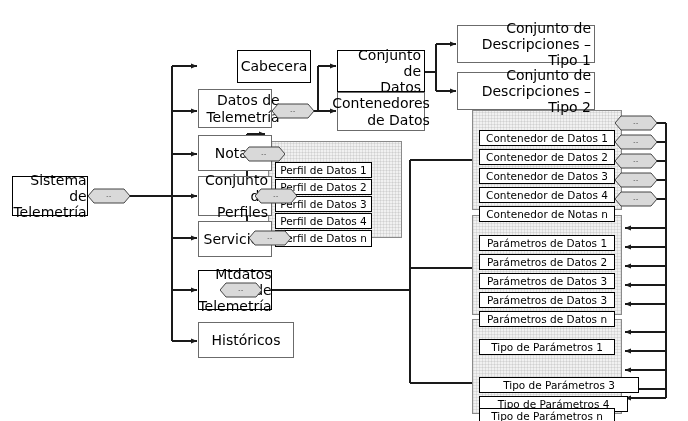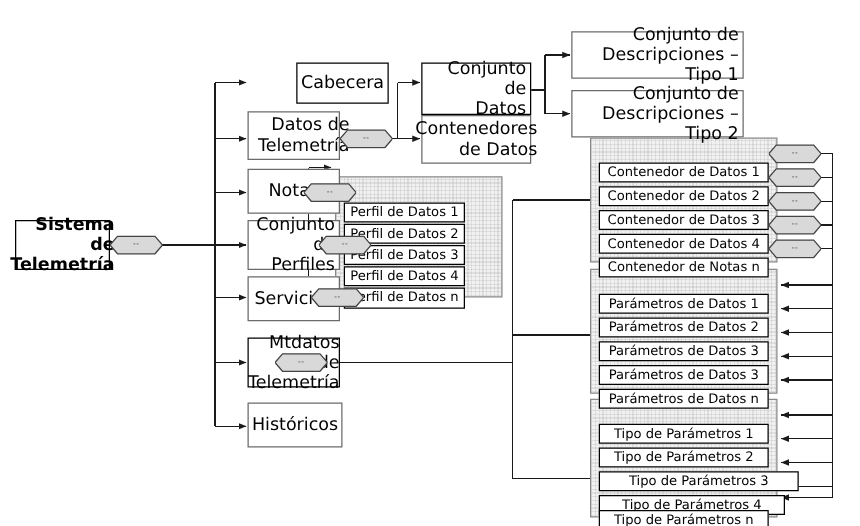--- a/index.html
+++ b/index.html
@@ -144,21 +144,21 @@
       <path d="M666,304 L625,304" marker-end="url(#ar)"></path>
 
       <path d="M666,332 L625,332" marker-end="url(#ar)"></path>
       <path d="M666,351 L625,351" marker-end="url(#ar)"></path>
       <path d="M666,370 L625,370" marker-end="url(#ar)"></path>
       <path d="M666,389 L625,389" marker-end="url(#ar)"></path>
       <path d="M666,398 L625,398" marker-end="url(#ar)"></path>
     </g>
   </svg>
 
-  <div class="node big" style="left:12px;top:176px;width:76px;height:40px;font-weight:bold;">
+  <div class="node big" style="left:12px;top:176px;width:76px;height:40px;">
     <span class="lbl" style="white-space:pre-line;">Sistema de
 Telemetría</span>
   </div>
 
   <div class="node big" style="left:198px;top:50px;width:74px;height:33px;margin-left:39px;">
     <span class="lbl" style="white-space:pre-line;">Cabecera</span>
   </div>
   <div class="node big thin" style="left:198px;top:89px;width:74px;height:39px;padding-left:16px;">
     <span class="lbl" style="white-space:pre-line;">Datos de
 Telemetría</span>
@@ -170,21 +170,21 @@
     <span class="lbl" style="white-space:pre-line;">Conjunto
 de Perfiles</span>
   </div>
   <div class="node big thin" style="left:198px;top:221px;width:74px;height:36px;">
     <span class="lbl" style="white-space:pre-line;">Servicios</span>
   </div>
   <div class="node big" style="left:198px;top:270px;width:74px;height:40px;">
     <span class="lbl" style="white-space:pre-line;">Mtdatos de
 Telemetría</span>
   </div>
-  <div class="node big thin" style="left:198px;top:322px;width:76px;height:36px;">
+  <div class="node big thin" style="left:198px;top:322px;width:96px;height:36px;">
     <span class="lbl" style="white-space:pre-line;">Históricos</span>
   </div>
 
   <div class="node big" style="left:337px;top:50px;width:88px;height:42px;">
     <span class="lbl" style="white-space:pre-line;">Conjunto de
 Datos</span>
   </div>
   <div class="node big thin" style="left:337px;top:92px;width:88px;height:39px;">
     <span class="lbl" style="white-space:pre-line;">Contenedores
 de Datos</span>
@@ -247,23 +247,20 @@
     <span class="lbl">Parámetros de Datos 3</span>
   </div>
   <div class="node row" style="left:479px;top:296px;width:136px;height:16px;">
     <span class="lbl">Parámetros de Datos n</span>
   </div>
 
   <div class="group" style="left:472px;top:319px;width:150px;height:95px;"></div>
   <div class="node row" style="left:479px;top:324px;width:136px;height:16px;">
     <span class="lbl">Tipo de Parámetros 1</span>
   </div>
-  <div class="node row" style="left:479px;top:343px;width:136px;height:16px;">
-    <span class="lbl">Tipo de Parámetros 2</span>
-  </div>
   <div class="node row" style="left:479px;top:362px;width:160px;height:16px;">
     <span class="lbl">Tipo de Parámetros 3</span>
   </div>
   <div class="node row" style="left:479px;top:381px;width:149px;height:16px;">
     <span class="lbl">Tipo de Parámetros 4</span>
   </div>
   <div class="node row" style="left:479px;top:393px;width:136px;height:16px;">
     <span class="lbl">Tipo de Parámetros n</span>
   </div>
 

